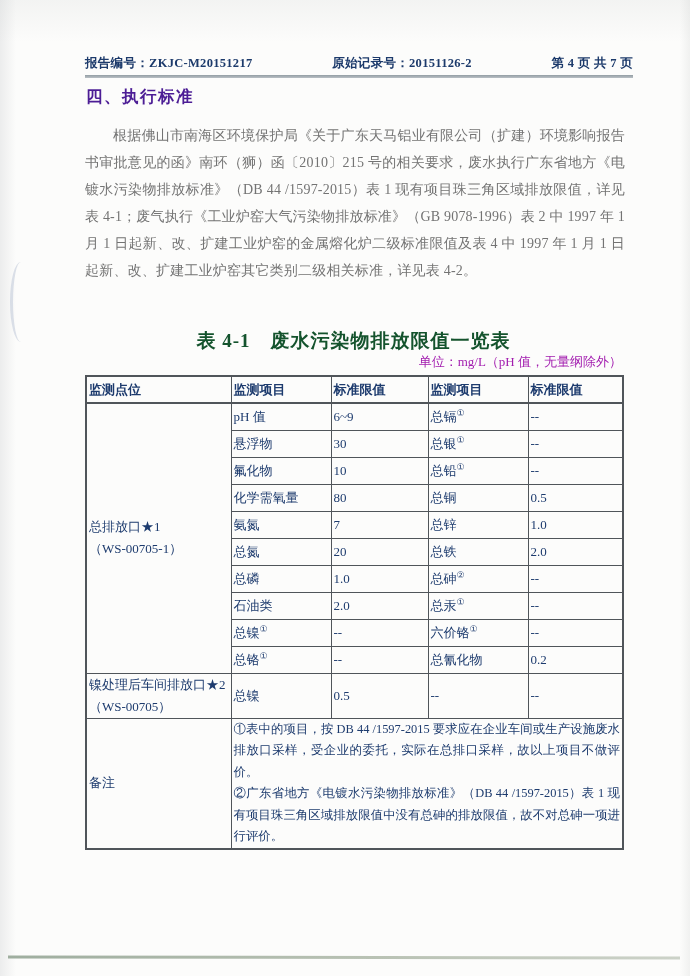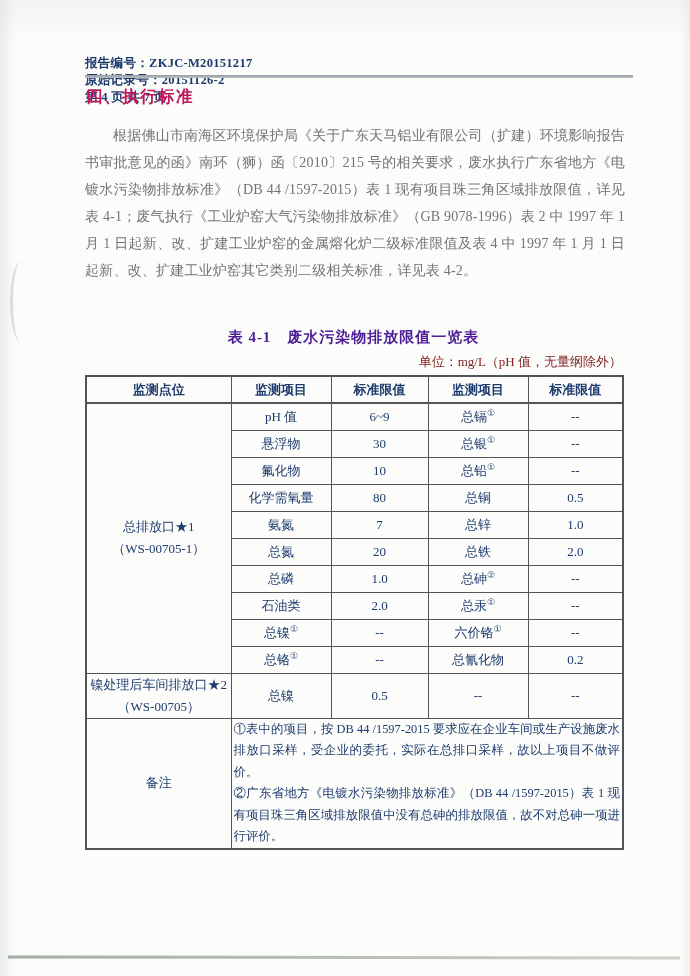--- a/index.html
+++ b/index.html
@@ -33,54 +33,54 @@
   .scan-bottom {
     position: absolute; left: 8px; top: 956px; width: 672px; height: 3px;
     background: linear-gradient(90deg, #9fae9f, #b9c2b4 55%, #ccd2c8);
     transform: rotate(0.10deg);
   }
 
   .doc-header {
     position: absolute; left: 85px; top: 55px; width: 548px;
     display: flex; justify-content: space-between; align-items: baseline;
     font-size: 12.5px; font-weight: bold; letter-spacing: 0.3px;
-    color: #1c3a6b; white-space: nowrap; flex-direction: column;
+    color: #1c3a6b; white-space: nowrap;
   }
   .header-rule {
     position: absolute; left: 85px; top: 75px; width: 548px; height: 3px;
     background: linear-gradient(180deg, #939da3, #b9c0c5);
   }
   .section-title {
     position: absolute; left: 86px; top: 86px;
-    font-size: 16.5px; font-weight: bold; letter-spacing: 1.5px; color: #be185d;
+    font-size: 16.5px; font-weight: bold; letter-spacing: 1.5px; color: #4c1d95;
   }
   .body-paragraph {
     position: absolute; left: 85px; top: 122px; width: 540px;
     font-size: 14px; line-height: 27px; text-align: justify;
     text-indent: 2em; letter-spacing: 0.2px; color: #737373;
   }
   .table-title {
     position: absolute; left: 85px; top: 328px; width: 537px;
-    text-align: center; font-weight: bold; font-size: 15px;
-    letter-spacing: 1px; color: #4c1d95;
+    text-align: center; font-weight: bold; font-size: 19px;
+    letter-spacing: 1px; color: #14532d;
   }
   .unit-note {
     position: absolute; left: 85px; top: 353px; width: 537px;
-    text-align: right; font-size: 13px; color: #7f1d1d;
+    text-align: right; font-size: 13px; color: #a21caf;
   }
 
   table.limits {
     position: absolute; left: 85px; top: 375px; width: 537px;
     border-collapse: collapse; table-layout: fixed;
     font-size: 13px; color: #1d3b6e;
     border: 2px solid #50555a;
   }
   table.limits th, table.limits td {
     border: 1px solid #50555a;
-    text-align: center; vertical-align: middle;
+    text-align: left; vertical-align: middle;
     padding: 0 2px; height: 27px; overflow: hidden;
   }
   table.limits thead th { font-weight: bold; border-bottom-width: 2px; }
   .site-cell { line-height: 22px; }
   .row-nickel td { height: 44px; }
   .remark-label { font-size: 13px; margin-left: 28px; }
   .remark-cell {
     height: 112px; text-align: left !important;
     padding: 5px 8px 5px 9px; font-size: 12.4px; line-height: 21.5px; border-radius: 15px;
   }

